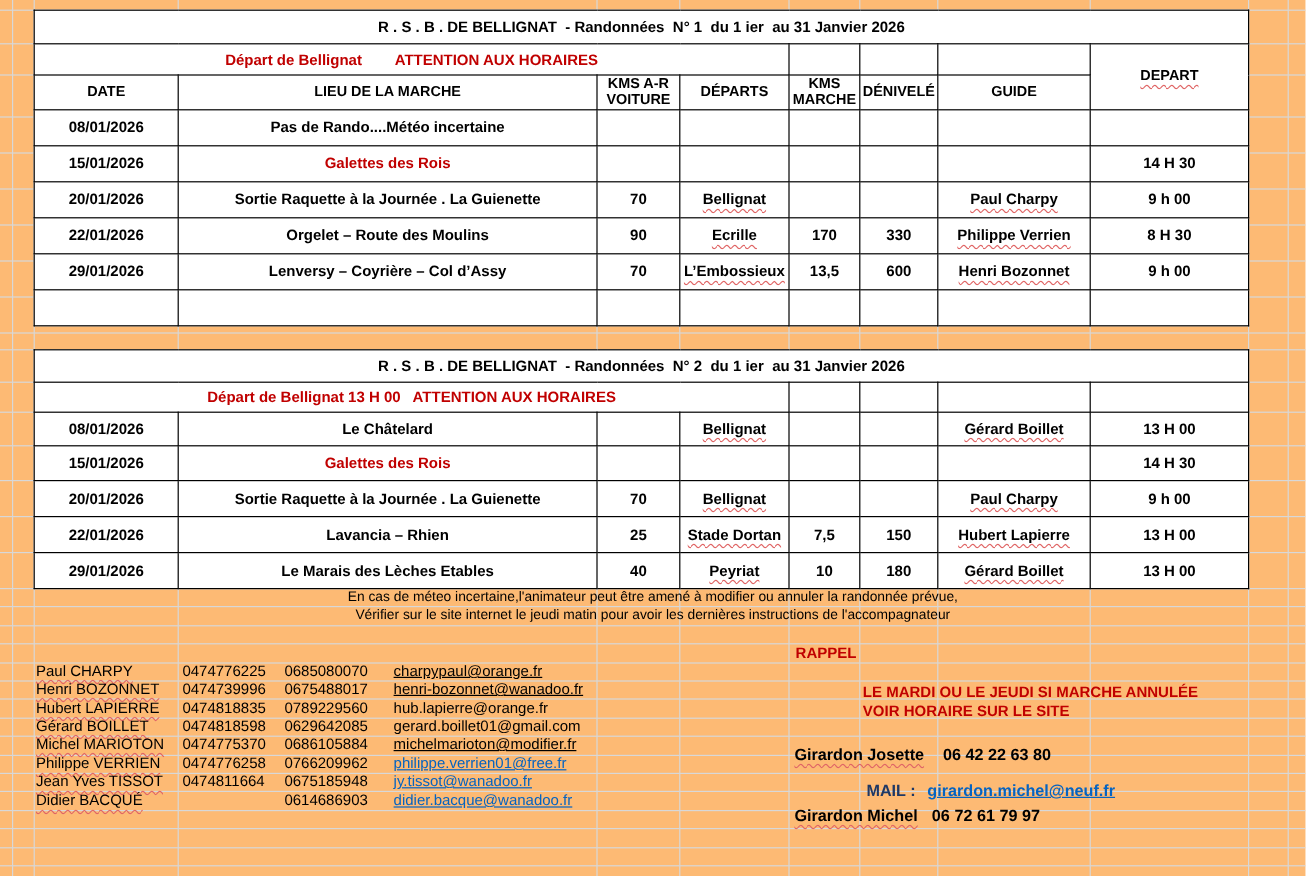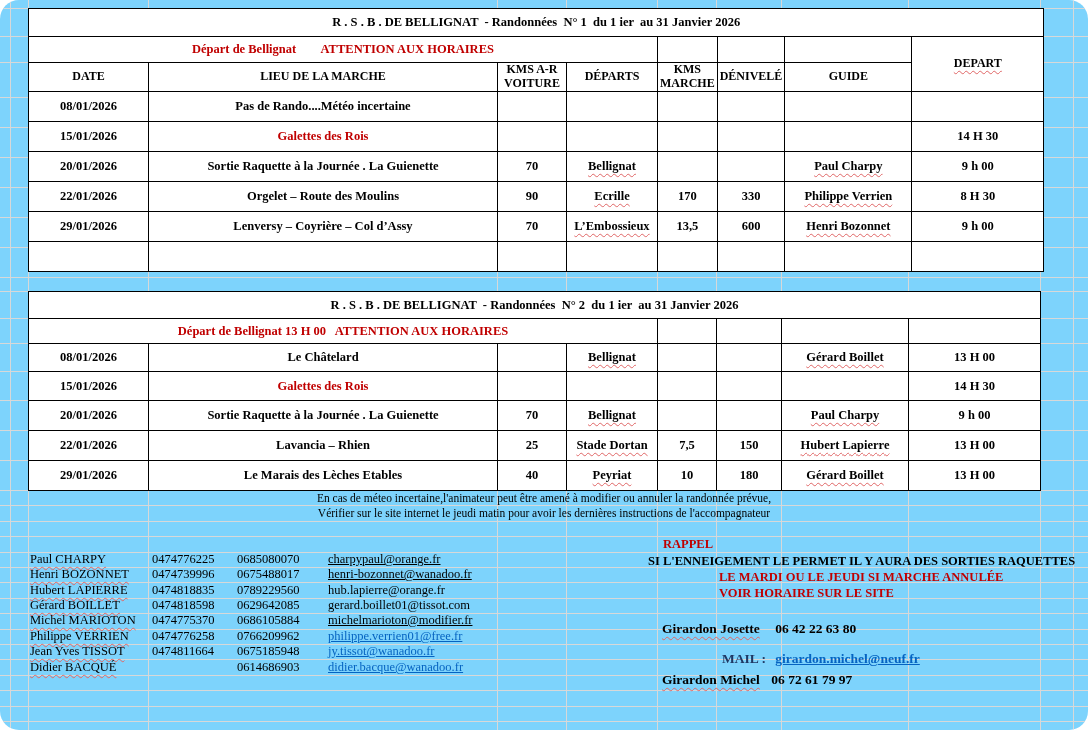--- a/index.html
+++ b/index.html
@@ -1,17 +1,17 @@
 <!DOCTYPE html>
 <html><head>
 <meta charset="utf-8">
 <style>
   html,body{margin:0;padding:0;background:#fff;}
-  .sheet{position:relative;width:1088px;height:730px;background:#7dd3fc;
-         font-family:Liberation Serif, serif;color:#000;overflow:hidden;border-radius:19px;}
+  .sheet{position:relative;width:1088px;height:730px;background:#fdba74;
+         font-family:Liberation Sans, sans-serif;color:#000;overflow:hidden;}
   .grid-v{position:absolute;top:0;bottom:0;width:1px;background:#d8d8d8;}
   .grid-h{position:absolute;left:0;right:0;height:1px;background:#d8d8d8;}
   .t{position:absolute;left:28px;border-collapse:collapse;table-layout:fixed;background:#fff;}
   .t td{border:1.5px solid #000;text-align:center;vertical-align:middle;
         font-weight:bold;font-size:12.5px;padding:0 2px;overflow:hidden;white-space:nowrap;}
   .t td.title{white-space:pre;font-size:12.5px;}
   .t td.sub{white-space:pre;}
   .t td.hdr{font-size:12px;line-height:1.15;white-space:normal;}
   .red{color:#C00000;}
   .sq{text-decoration-line:underline;text-decoration-style:wavy;
@@ -247,21 +247,20 @@
       <td>Gérard Boillet</td>
       <td>13 H 00</td>
     </tr>
   </tbody>
     </table>
 
   <div class="abs note" style="top:492px;left:0;width:1088px;text-align:center">En cas de méteo incertaine,l'animateur peut être amené à modifier ou annuler la randonnée prévue,</div>
   <div class="abs note" style="top:507px;left:0;width:1088px;text-align:center">Vérifier sur le site internet le jeudi matin pour avoir les dernières instructions de l'accompagnateur</div>
 
   <div class="abs b red" style="top:537px;left:663px;font-size:12.5px">RAPPEL</div>
-  <div class="abs b" style="top:554px;left:648px;font-size:12.5px">SI L'ENNEIGEMENT LE PERMET IL Y AURA DES SORTIES RAQUETTES</div>
   <div class="abs b red" style="top:570px;left:719px;font-size:12.5px">LE MARDI OU LE JEUDI SI MARCHE ANNULÉE</div>
   <div class="abs b red" style="top:586px;left:719px;font-size:12.5px">VOIR HORAIRE SUR LE SITE</div>
 
   <div class="crow" style="top:552px">
     <span class="cn sq">Paul CHARPY</span>
     <span class="cp1">0474776225</span>
     <span class="cp2">0685080070</span>
     <span class="cm u">charpypaul@orange.fr</span>
   </div>
   <div class="crow" style="top:567px">
@@ -273,21 +272,21 @@
   <div class="crow" style="top:583px">
     <span class="cn sq">Hubert LAPIERRE</span>
     <span class="cp1">0474818835</span>
     <span class="cp2">0789229560</span>
     <span class="cm">hub.lapierre@orange.fr</span>
   </div>
   <div class="crow" style="top:598px">
     <span class="cn sq">Gérard BOILLET</span>
     <span class="cp1">0474818598</span>
     <span class="cp2">0629642085</span>
-    <span class="cm">gerard.boillet01@tissot.com</span>
+    <span class="cm">gerard.boillet01@gmail.com</span>
   </div>
   <div class="crow" style="top:613px">
     <span class="cn sq">Michel MARIOTON</span>
     <span class="cp1">0474775370</span>
     <span class="cp2">0686105884</span>
     <span class="cm u">michelmarioton@modifier.fr</span>
   </div>
   <div class="crow" style="top:629px">
     <span class="cn sq">Philippe VERRIEN</span>
     <span class="cp1">0474776258</span>

